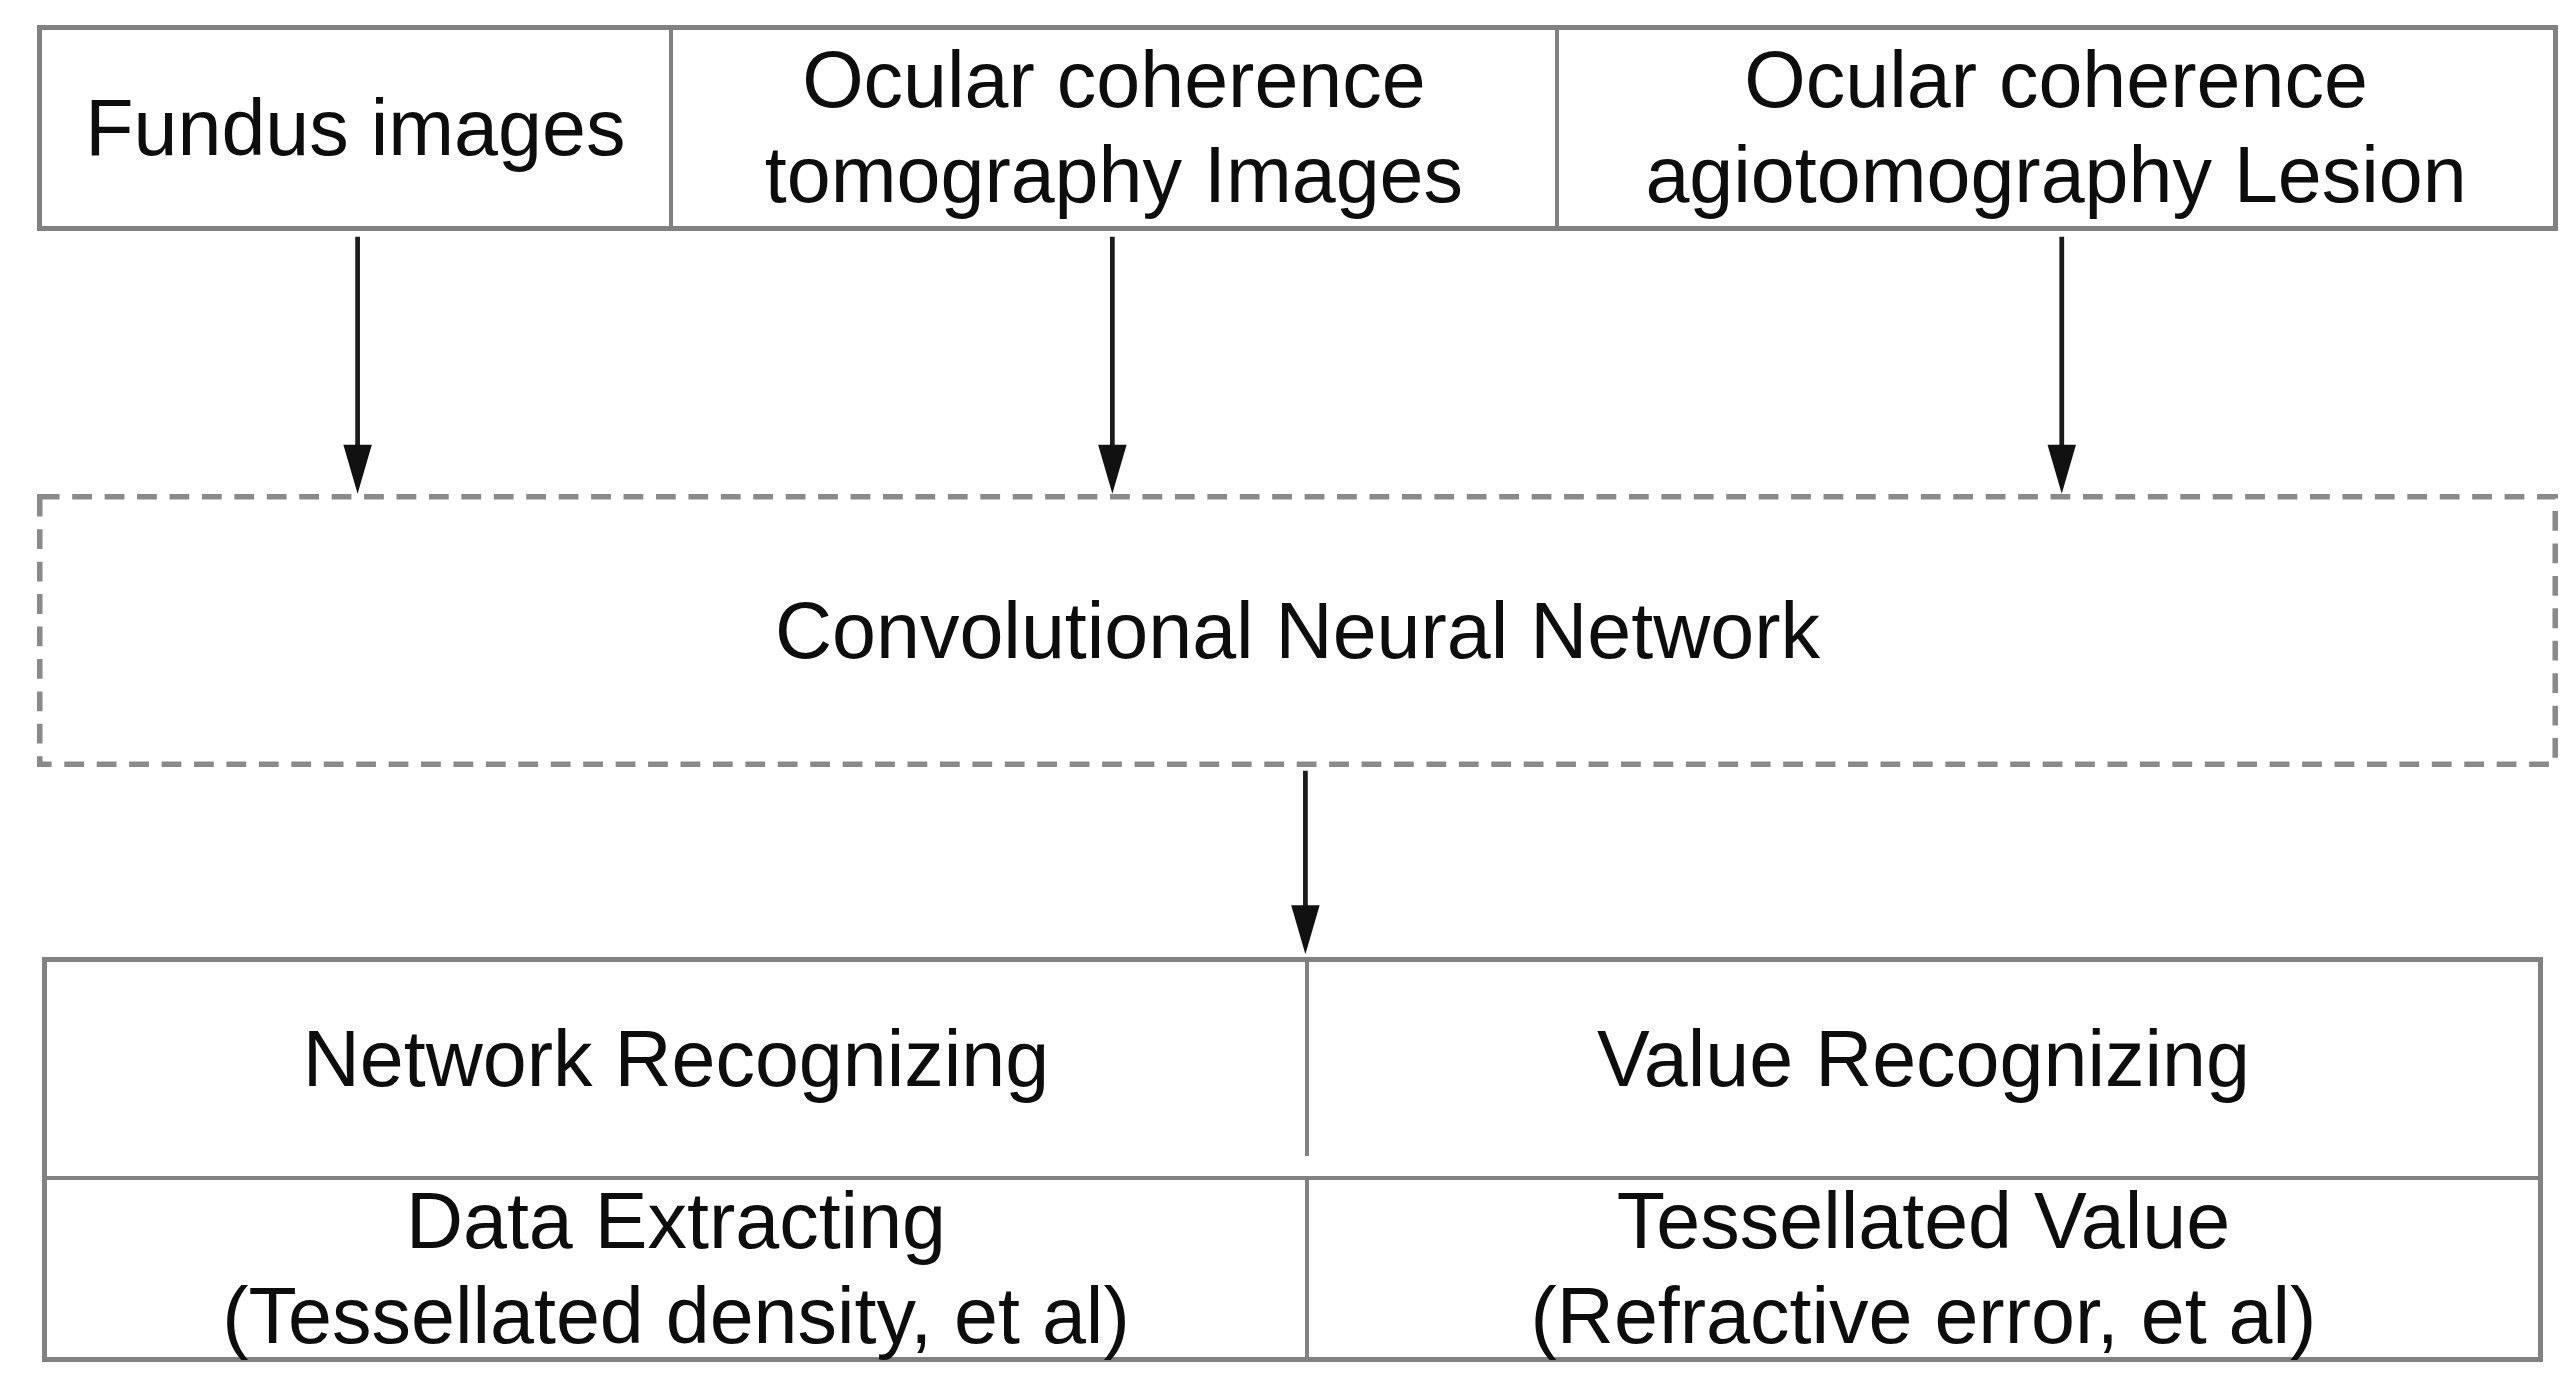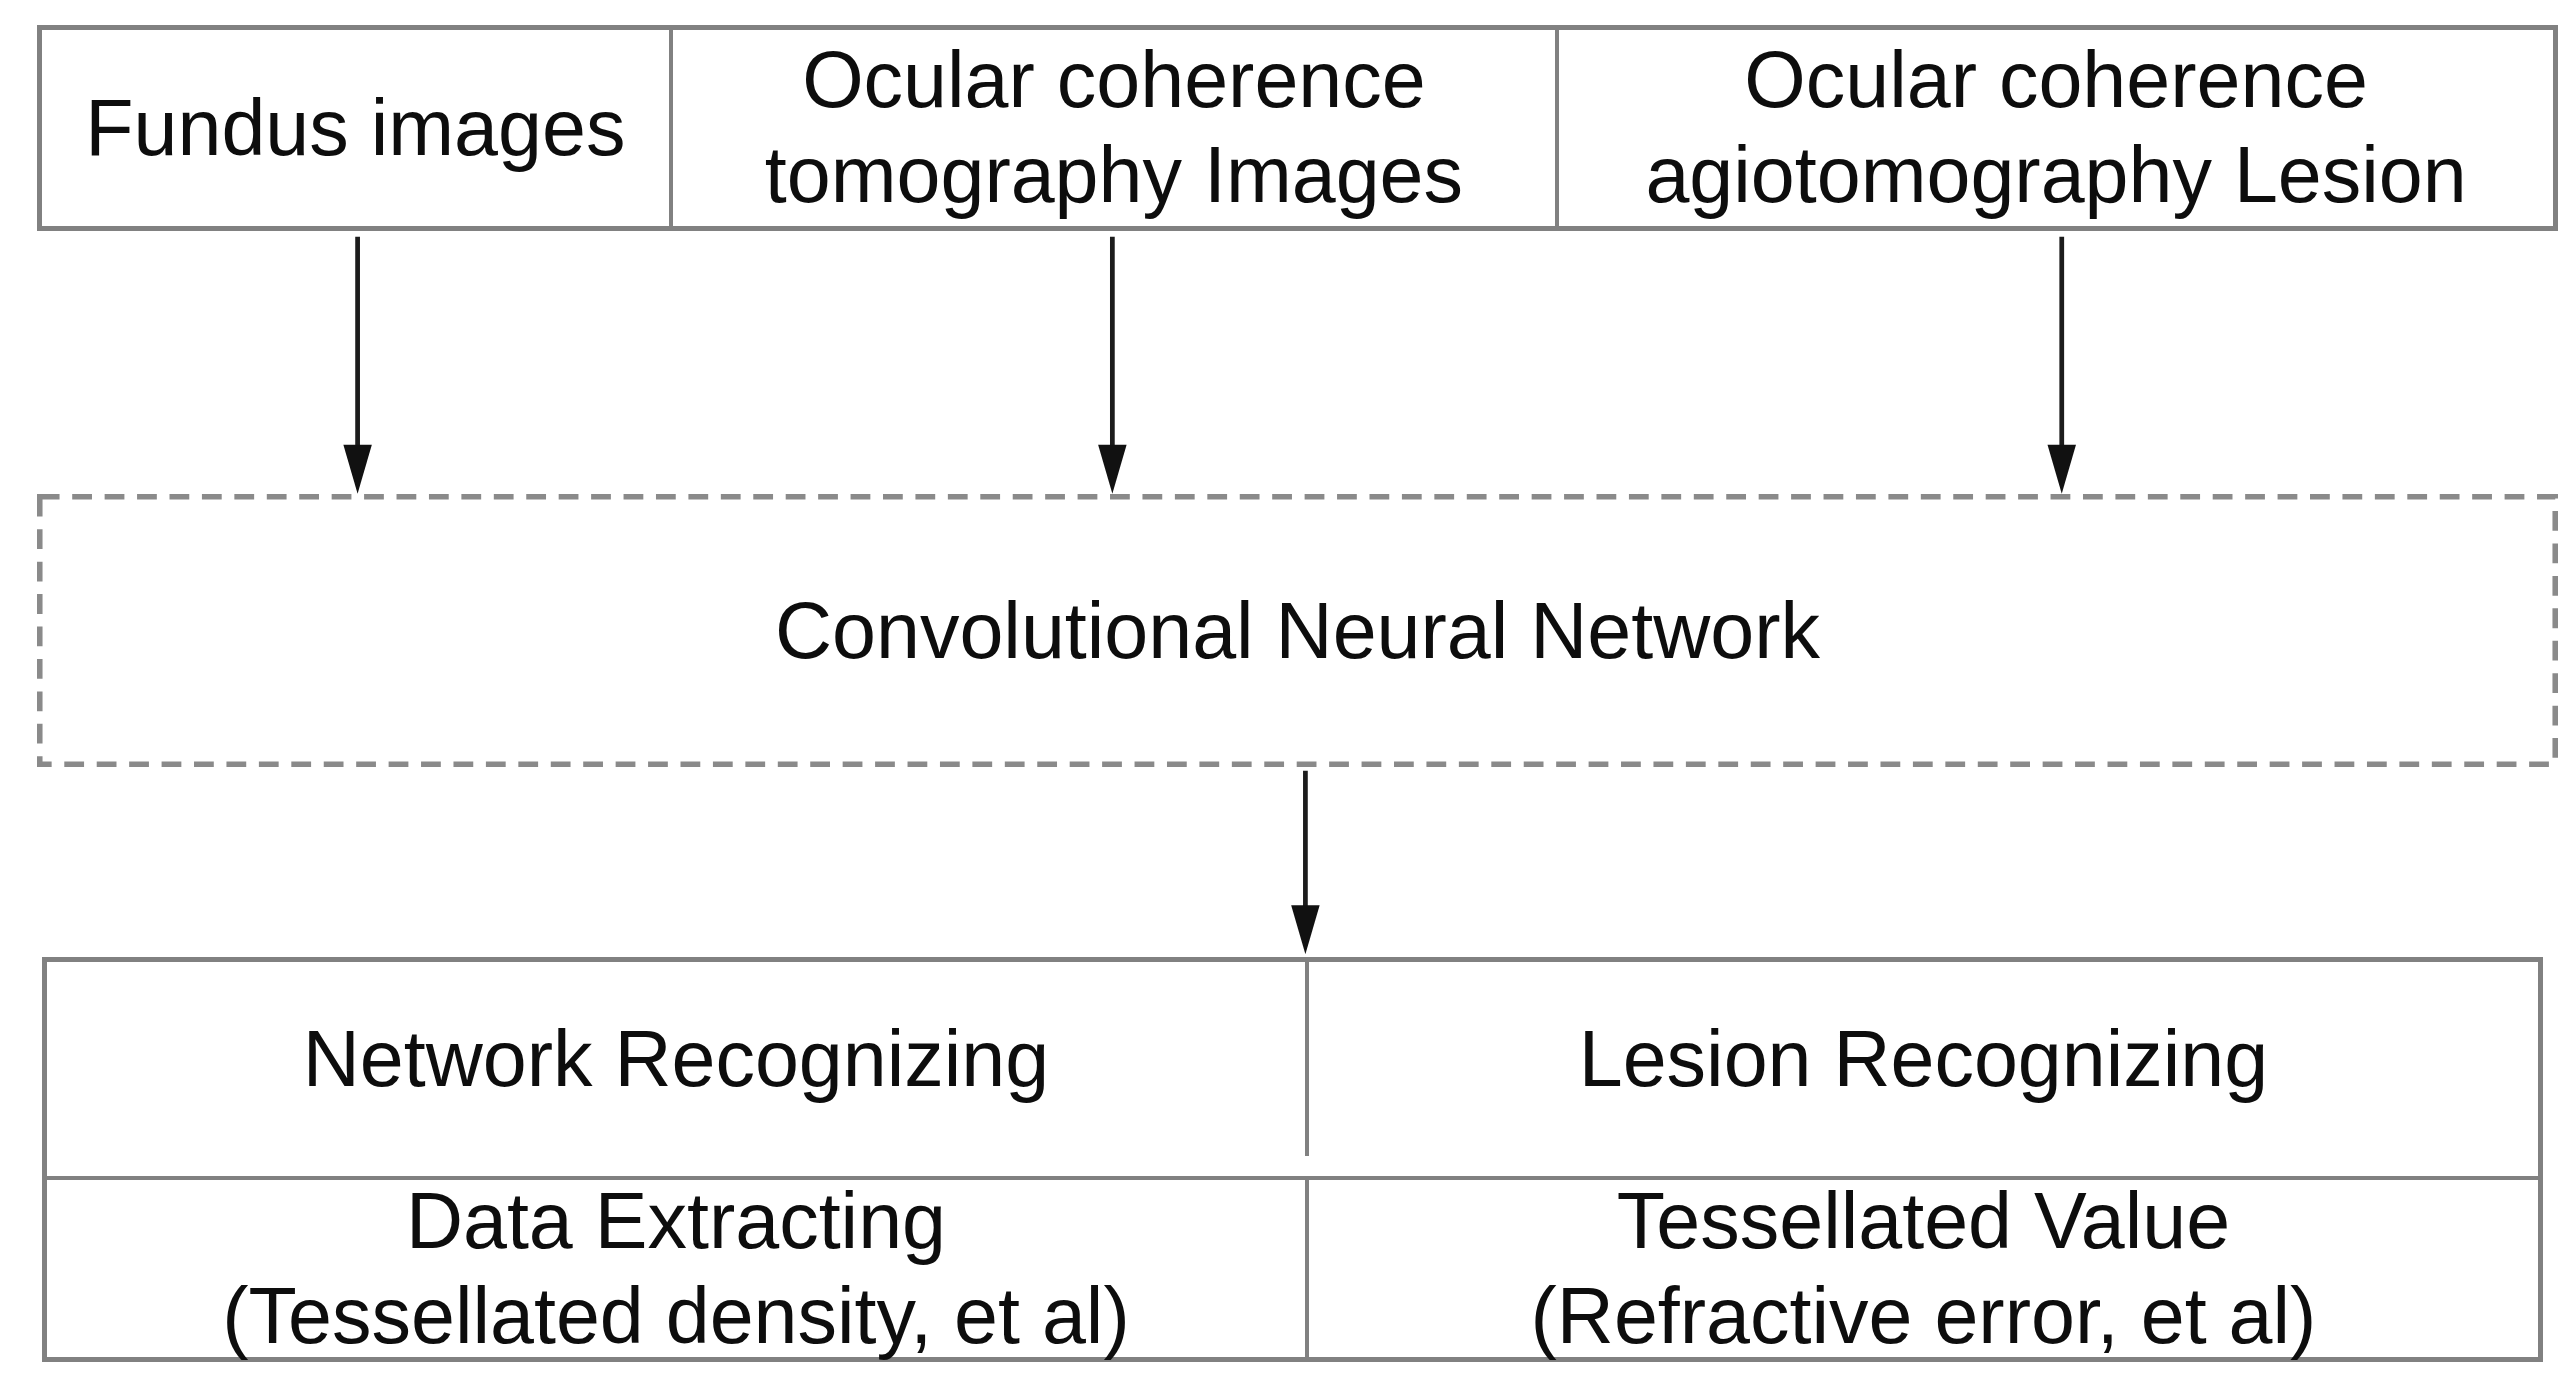--- a/index.html
+++ b/index.html
@@ -102,21 +102,21 @@
       <rect x="3.5" y="3.5" width="3180" height="338" fill="none" stroke="#8a8a8a" stroke-width="7" stroke-dasharray="25 16"></rect>
     </svg>
     <div class="cnn-label">Convolutional Neural Network</div>
   </div>
 
   <div class="output-table">
     <div class="output-cell row1 col1">
       <span class="line">Network Recognizing</span>
     </div>
     <div class="output-cell row1 col2">
-      <span class="line">Lesion Recognizing</span>
+      <span class="line">Value Recognizing</span>
     </div>
     <div class="output-cell row2 col1">
       <span class="line">Data Extracting</span>
       <span class="line">(Tessellated density, et al)</span>
     </div>
     <div class="output-cell row2 col2">
       <span class="line">Tessellated Value</span>
       <span class="line">(Refractive error, et al)</span>
     </div>
   </div>

